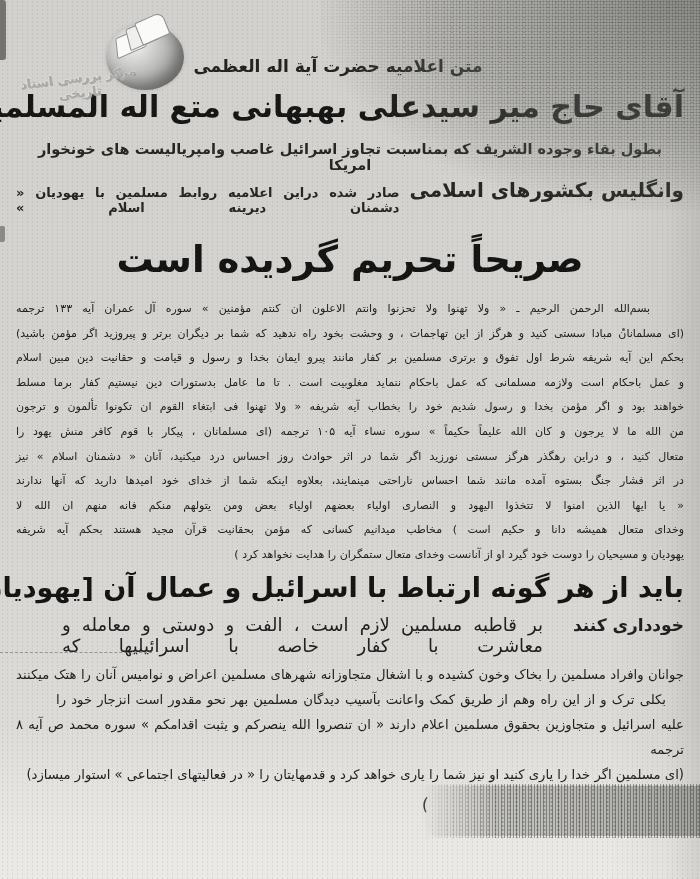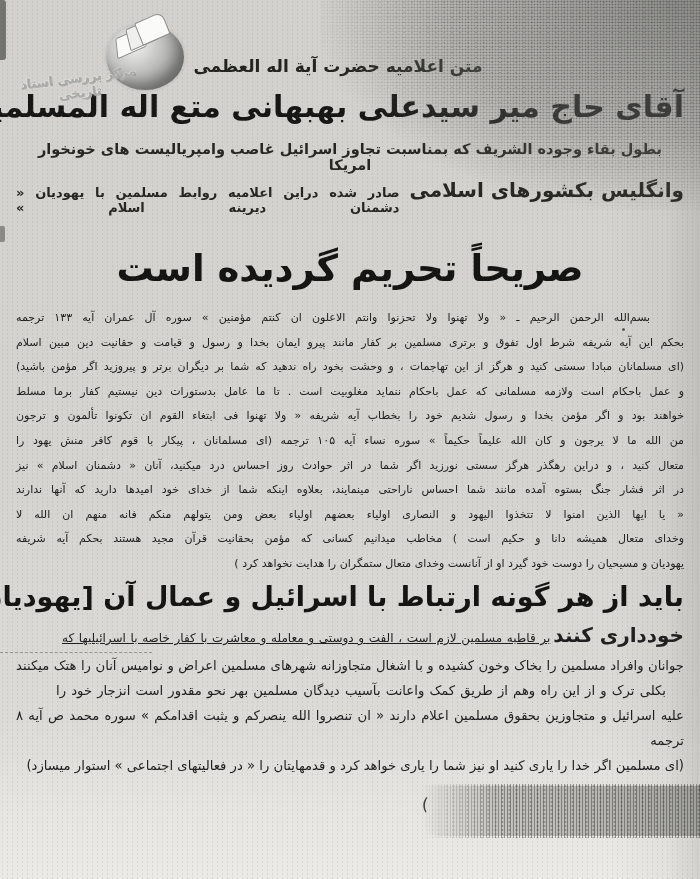--- a/index.html
+++ b/index.html
@@ -59,32 +59,32 @@
     font-size:12.5px;font-weight:bold;color:#a9a9a6;
     text-shadow:0 0 2px #ffffff, 0.6px 0.6px 0 #7e7e7c;}
   
   .kicker{margin:56px 24px 0 0;text-align:center;font-size:17px;font-weight:bold;color:#23231f;}
   .doc-title{margin-top:8px;text-align:center;font-size:30px;font-weight:bold;white-space:nowrap;
     letter-spacing:-0.5px;color:#161614;line-height:1.55;}
   .sub1{margin-top:10px;text-align:center;font-size:14.5px;font-weight:bold;color:#262622;}
   .sub2{margin-top:5px;display:flex;align-items:baseline;color:#262622;}
   .sub2-lead{font-size:20px;font-weight:bold;white-space:nowrap;margin-left:10px;}
   .sub2-rest{flex:1;font-size:13px;font-weight:bold;text-align:justify;text-align-last:justify;}
-  .ban-heading{margin-top:26px;text-align:center;font-size:37px;font-weight:bold;white-space:nowrap;
+  .ban-heading{margin-top:17px;text-align:center;font-size:37px;font-weight:bold;white-space:nowrap;
     color:#141412;letter-spacing:-1px;line-height:1.5;}
   .body1{margin-top:10px;font-size:11px;line-height:24.6px;color:#202020;}
   .jline{text-align:justify;text-align-last:justify;}
   .cline{text-align:right;}
   .indent-first{padding-right:34px;}
   .pad-lr{padding:0 18px 0 40px;}
   .relations-heading{margin-top:-4px;text-align:center;font-size:27px;font-weight:bold;white-space:nowrap;
     color:#141412;letter-spacing:-0.5px;line-height:1.8;}
   .lead-line{display:flex;align-items:baseline;margin-top:2px;color:#202020;}
-  .lead-big{font-size:20px;font-weight:bold;white-space:nowrap;margin-left:3px;}
-  .lead-rest{flex:1;font-size:12px;text-align:justify;text-align-last:justify;padding-left:46px;text-decoration:underline;}
+  .lead-big{font-size:17px;font-weight:bold;white-space:nowrap;margin-left:30px;}
+  .lead-rest{flex:1;font-size:18px;text-align:justify;text-align-last:justify;padding-left:46px;}
   .body2{margin-top:6px;font-size:13.2px;line-height:25px;color:#202020;}
 </style>
 </head>
 <body>
 
 <div class="page">
 
   <div class="noise-all"></div>
   <div class="wash-tr"></div>
   <div class="noise-tr"></div>
@@ -111,22 +111,22 @@
   <div class="sub1">بطول بقاء وجوده الشریف که بمناسبت تجاوز اسرائیل غاصب وامپریالیست های خونخوار امریکا</div>
   <div class="sub2">
     <span class="sub2-lead">وانگلیس بکشورهای اسلامی</span>
     <span class="sub2-rest">صادر شده دراین اعلامیه روابط مسلمین با یهودیان « دشمنان دیرینه اسلام »</span>
   </div>
 
   <div class="ban-heading">صریحاً تحریم گردیده است</div>
 
   <div class="body1">
     <div class="jline indent-first">بسم‌الله الرحمن الرحیم ـ « ولا تهنوا ولا تحزنوا وانتم الاعلون ان کنتم مؤمنین » سوره آل عمران آیه ۱۳۳ ترجمه</div>
+    <div class="jline">(ای مسلمانان مبادا سستی کنید و هرگز از این تهاجمات ، و وحشت بخود راه ندهید که شما بر دیگران برتر و پیروزید اگر مؤمن باشید)</div>
     <div class="jline">بحکم این آیه شریفه شرط اول تفوق و برتری مسلمین بر کفار مانند پیرو ایمان بخدا و رسول و قیامت و حقانیت دین مبین اسلام</div>
-    <div class="jline">(ای مسلمانان مبادا سستی کنید و هرگز از این تهاجمات ، و وحشت بخود راه ندهید که شما بر دیگران برتر و پیروزید اگر مؤمن باشید)</div>
     <div class="jline">و عمل باحکام است ولازمه مسلمانی که عمل باحکام ننماید مغلوبیت است . تا ما عامل بدستورات دین نیستیم کفار برما مسلط</div>
     <div class="jline">خواهند بود و اگر مؤمن بخدا و رسول شدیم خود را بخطاب آیه شریفه « ولا تهنوا فی ابتغاء القوم ان تکونوا تألمون و ترجون</div>
     <div class="jline">من الله ما لا یرجون و کان الله علیماً حکیماً » سوره نساء آیه ۱۰۵ ترجمه (ای مسلمانان ، پیکار با قوم کافر منش یهود را</div>
     <div class="jline">متعال کنید ، و دراین رهگذر هرگز سستی نورزید اگر شما در اثر حوادث روز احساس درد میکنید، آنان « دشمنان اسلام » نیز</div>
     <div class="jline">در اثر فشار جنگ بستوه آمده مانند شما احساس ناراحتی مینمایند، بعلاوه اینکه شما از خدای خود امیدها دارید که آنها ندارند</div>
     <div class="jline">« یا ایها الذین امنوا لا تتخذوا الیهود و النصاری اولیاء بعضهم اولیاء بعض ومن یتولهم منکم فانه منهم ان الله لا</div>
     <div class="jline">وخدای متعال همیشه دانا و حکیم است ) مخاطب میدانیم کسانی که مؤمن بحقانیت قرآن مجید هستند بحکم آیه شریفه</div>
     <div class="cline">یهودیان و مسیحیان را دوست خود گیرد او از آنانست وخدای متعال ستمگران را هدایت نخواهد کرد )</div>
   </div>
 

